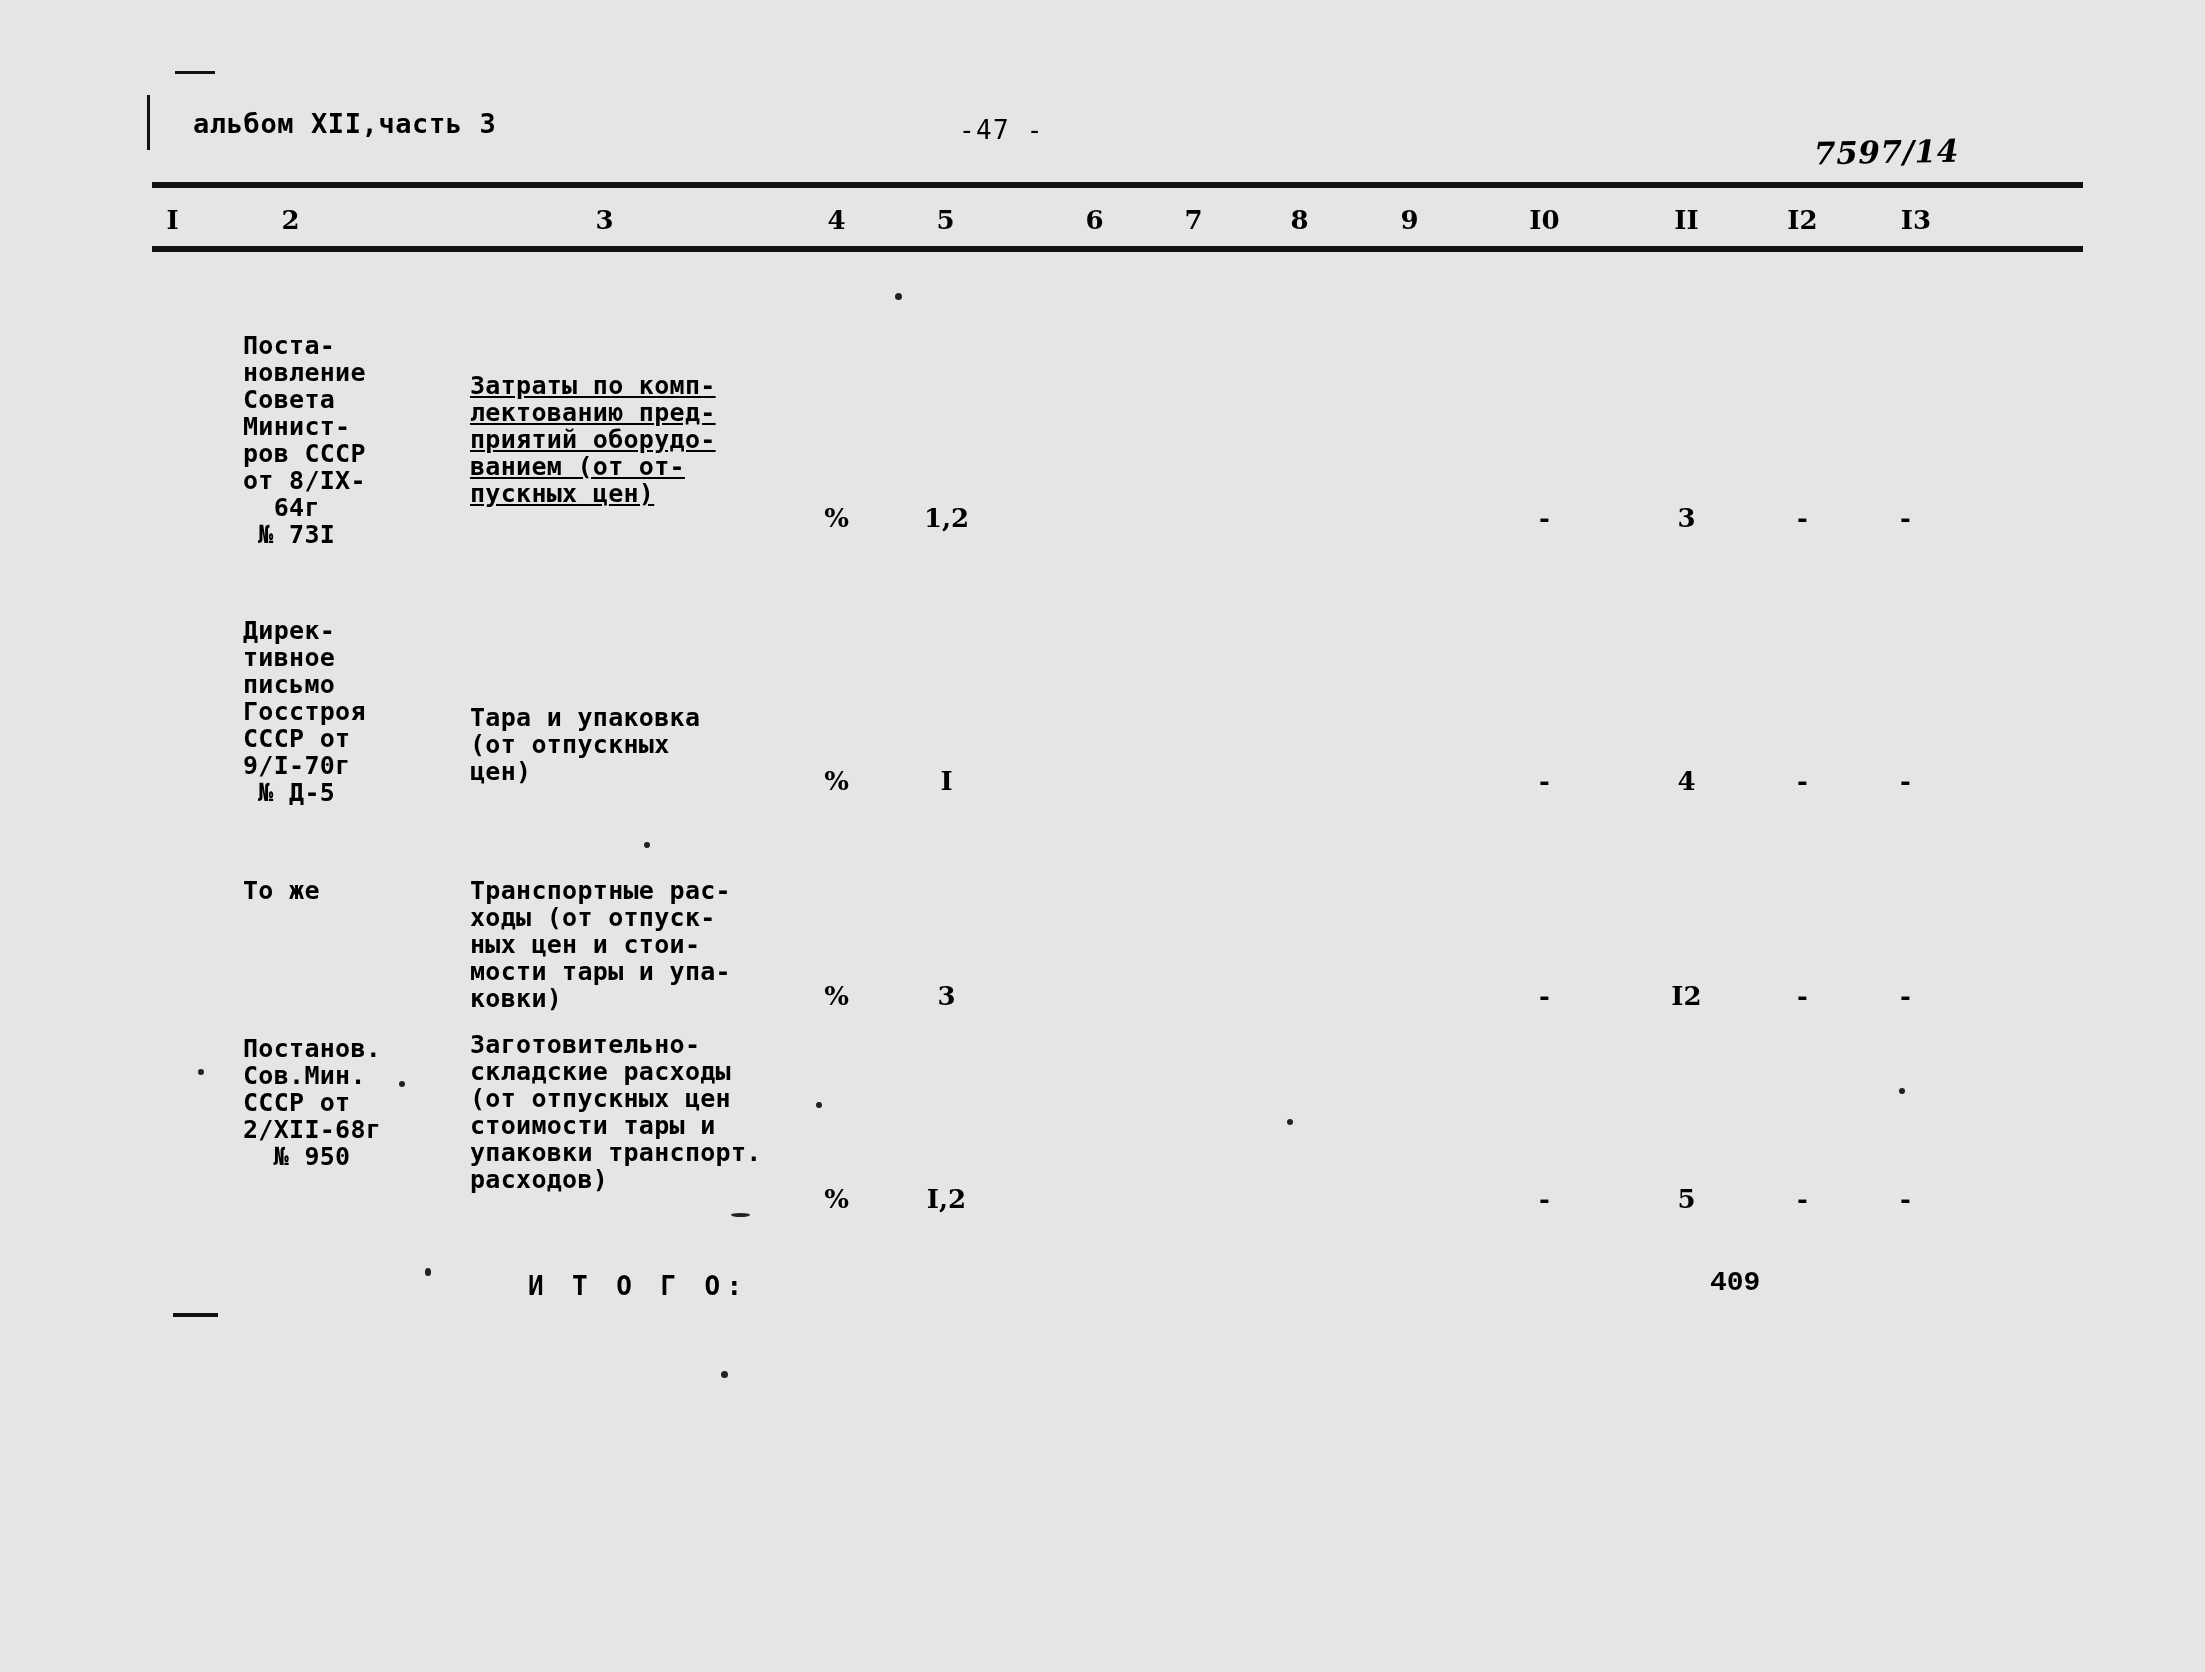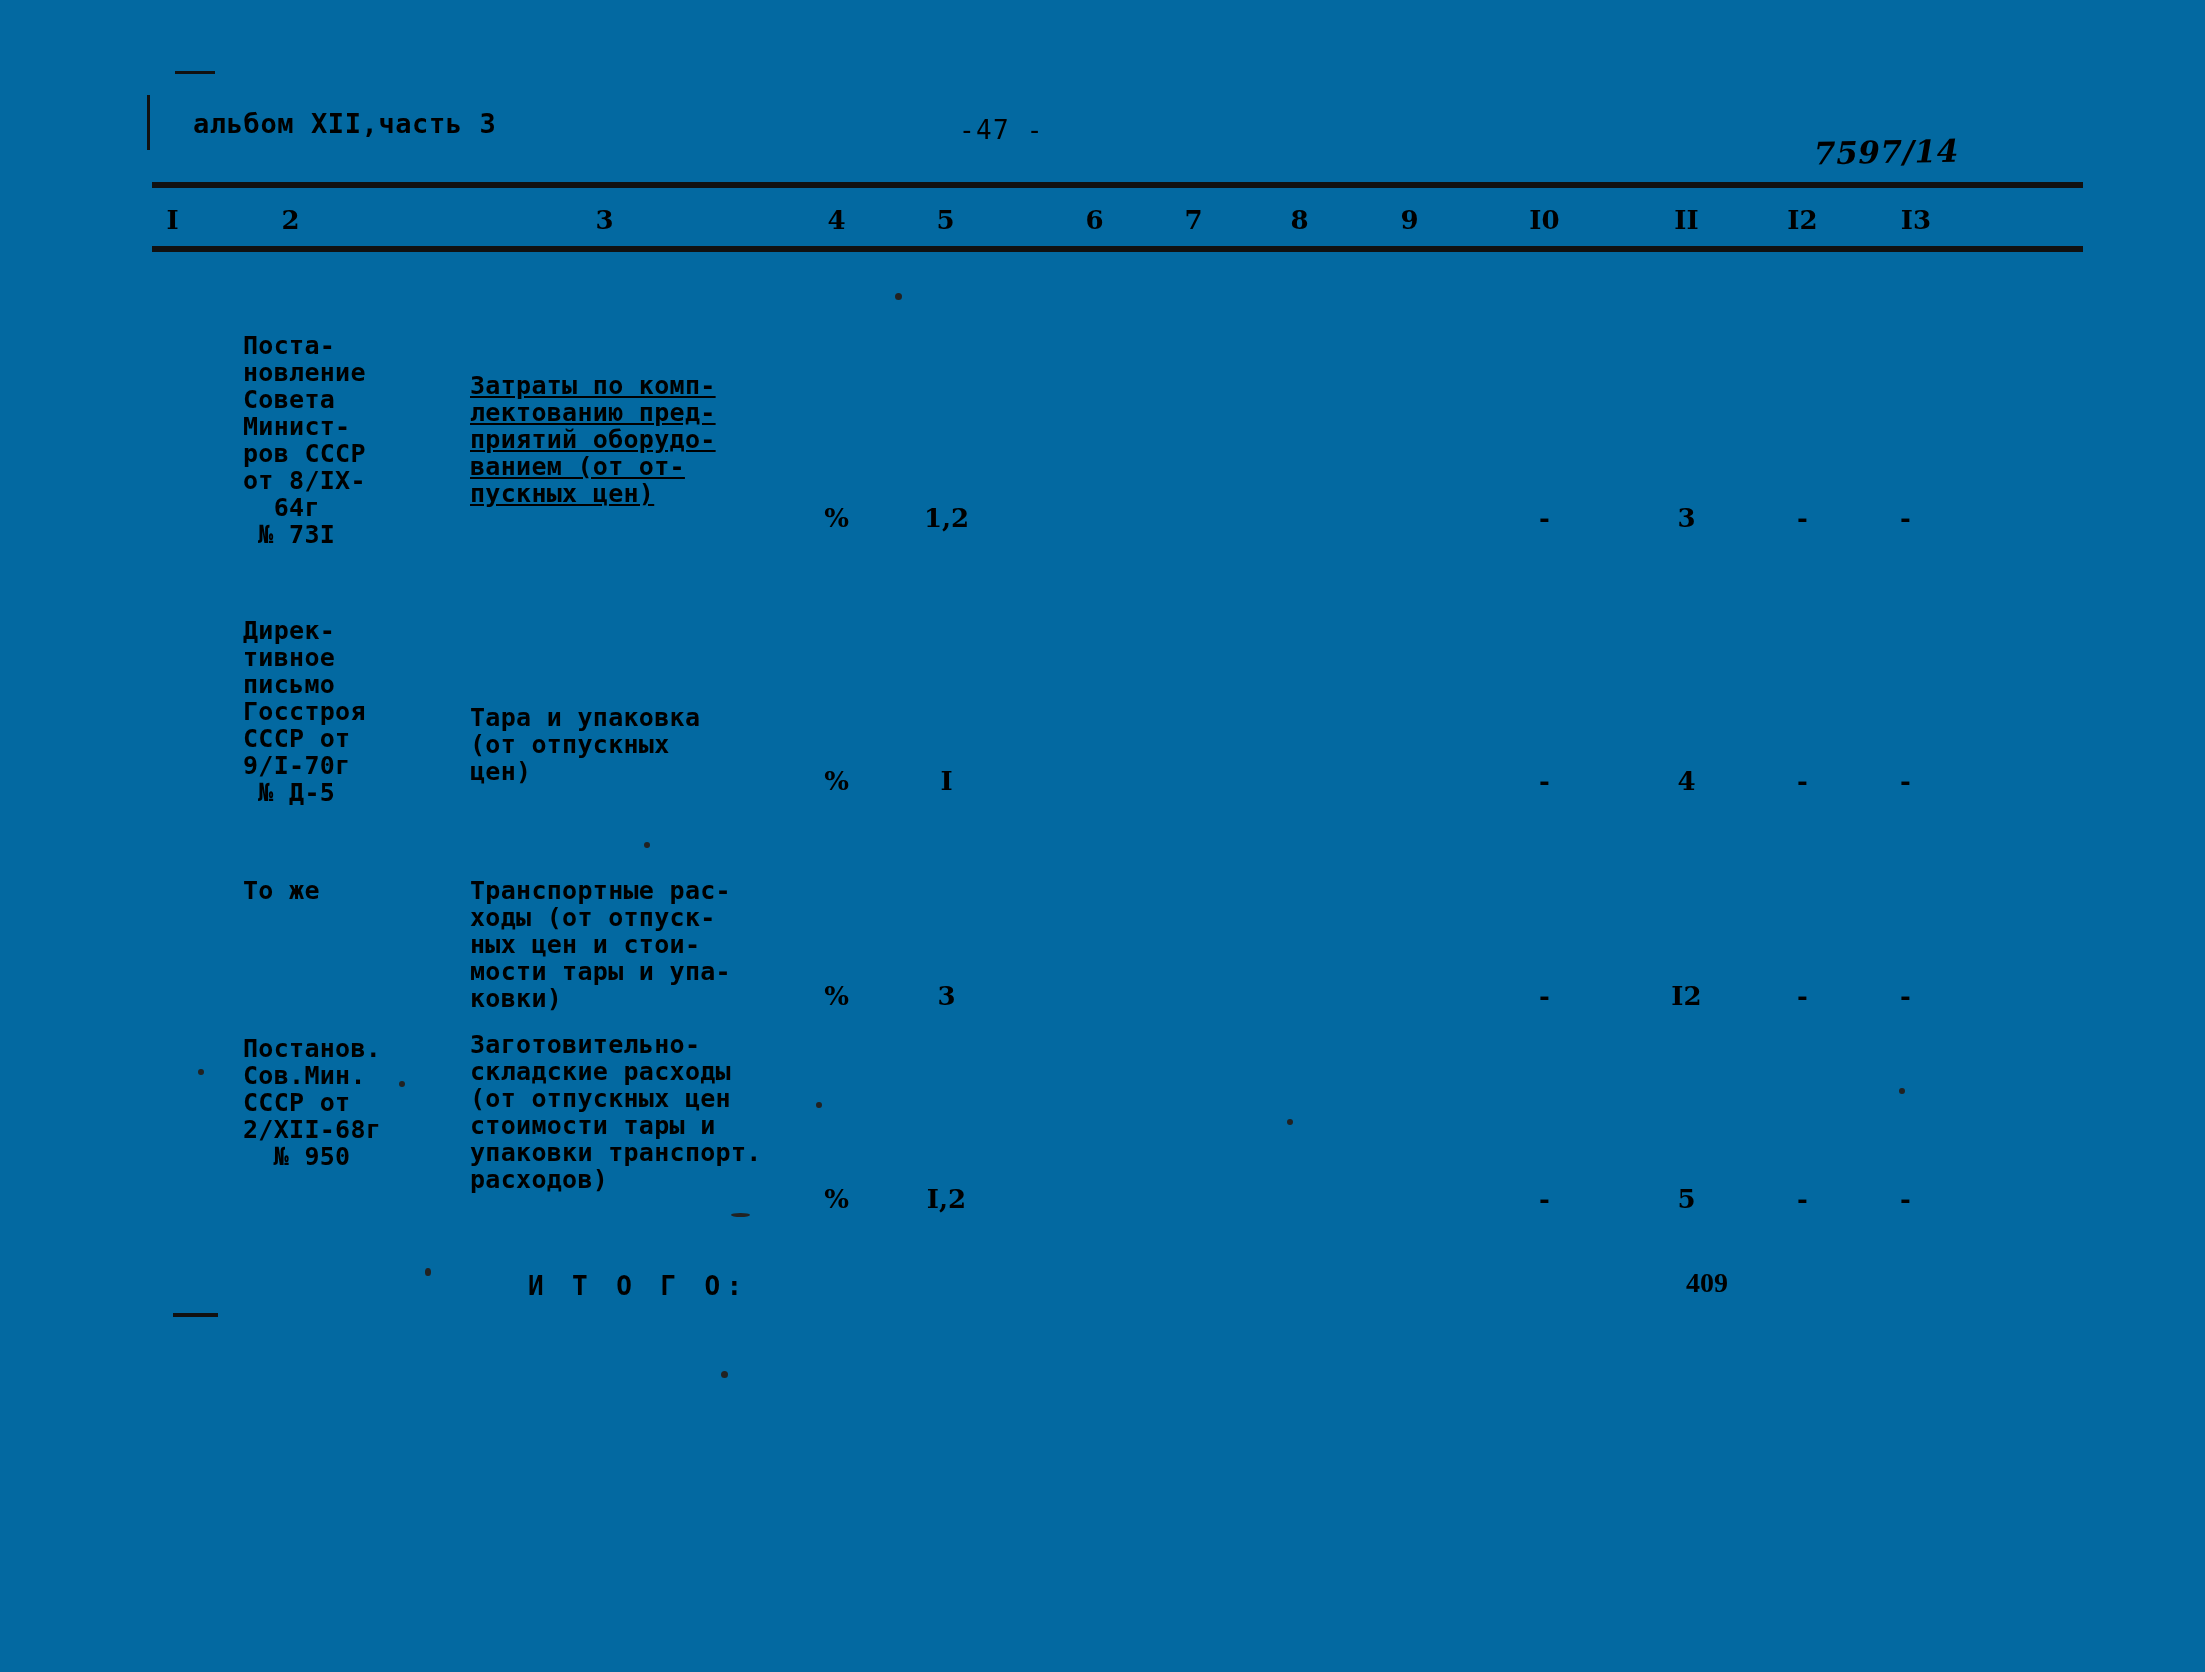--- a/index.html
+++ b/index.html
@@ -12,21 +12,21 @@
     height: 1672px;
     position: relative;
     font-family: "DejaVu Sans Mono", monospace;
     color: #000000;
     overflow: hidden;
   }
 
   .page {
     position: absolute;
     inset: 0;
-    background: #0369a1;
+    background: #e5e5e5;
   }
 
   
   .hdr-album {
     position: absolute;
     left: 193px;
     top: 108px;
     font-size: 27px;
     font-weight: 700;
     letter-spacing: 0.6px;
@@ -121,22 +121,23 @@
     left: 528px;
     font-size: 26px;
     font-weight: 700;
     letter-spacing: 6.4px;
     white-space: nowrap;
   }
   .total-value {
     position: absolute;
     font-size: 28px;
     font-weight: 700;
-    font-family: Liberation Serif, serif;
-    white-space: nowrap;
+    font-family: Liberation Mono, monospace;
+    white-space: nowrap;
+    margin-left: 24px;
   }
 
   
   .speck {
     position: absolute;
     background: #222;
     border-radius: 50%;
   }
 </style>
 </head>

